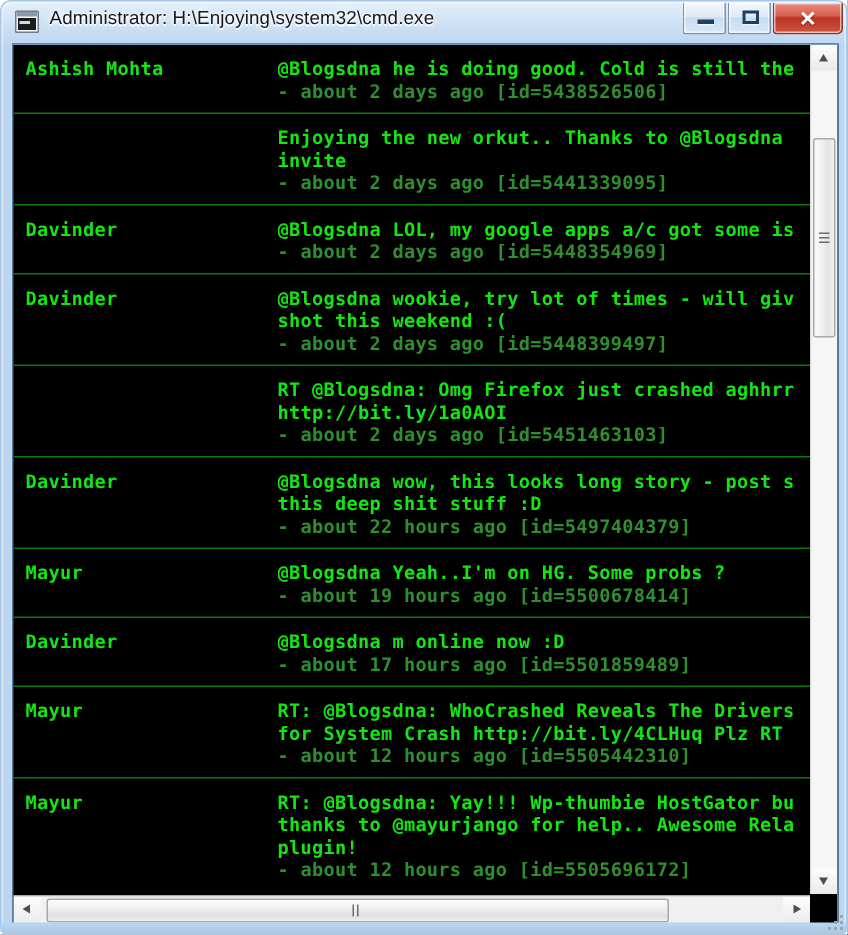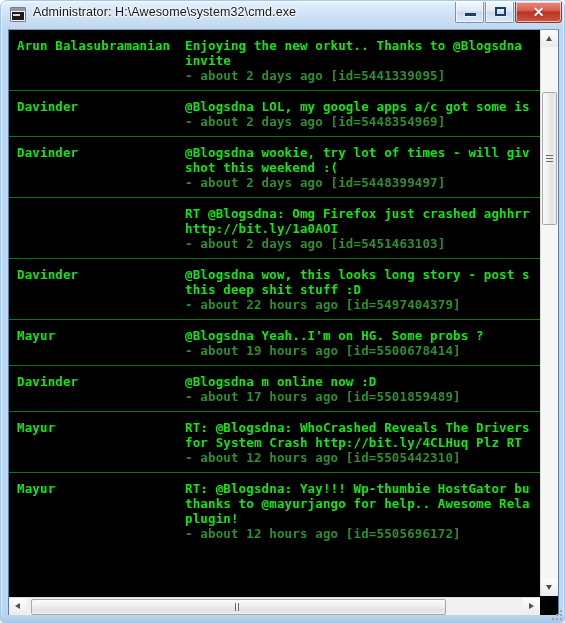--- a/index.html
+++ b/index.html
@@ -365,42 +365,50 @@
 </head>
 <body>
 
 <div class="window">
 
   <div class="titlebar">
     <div class="title-icon">
       <div class="tbar"></div>
       <div class="tscr"></div>
     </div>
-    <div class="title-text">Administrator: H:\Awesome\system32\cmd.exe</div>
+    <div class="title-text">Administrator: H:\Enjoying\system32\cmd.exe</div>
 
     <div class="caption-btns">
       <div class="cbtn min">
         <span class="glyph-min"></span>
       </div>
       <div class="cbtn max">
         <span class="glyph-max"></span>
       </div>
       <div class="cbtn close">
         <span class="glyph-close">✕</span>
       </div>
     </div>
   </div>
 
   <div class="client">
 
     <div class="console">
       <div class="rows" id="rows">
+          <div class="row" style="height: 46px;">
+            <div class="row-inner">
+              <div class="author">Ashish Mohta</div>
+              <div class="msgblock">
+                <div class="msgline">@Blogsdna he is doing good. Cold is still the</div>
+                <div class="metaline">- about 2 days ago [id=5438526506]</div>
+              </div>
+            </div>
+          </div>
           <div class="row" style="height: 61px;">
             <div class="row-inner">
-              <div class="author">Arun Balasubramanian</div>
               <div class="msgblock">
                 <div class="msgline">Enjoying the new orkut.. Thanks to @Blogsdna</div>
                 <div class="msgline">invite</div>
                 <div class="metaline">- about 2 days ago [id=5441339095]</div>
               </div>
             </div>
           </div>
           <div class="row" style="height: 46px;">
             <div class="row-inner">
               <div class="author">Davinder</div>

